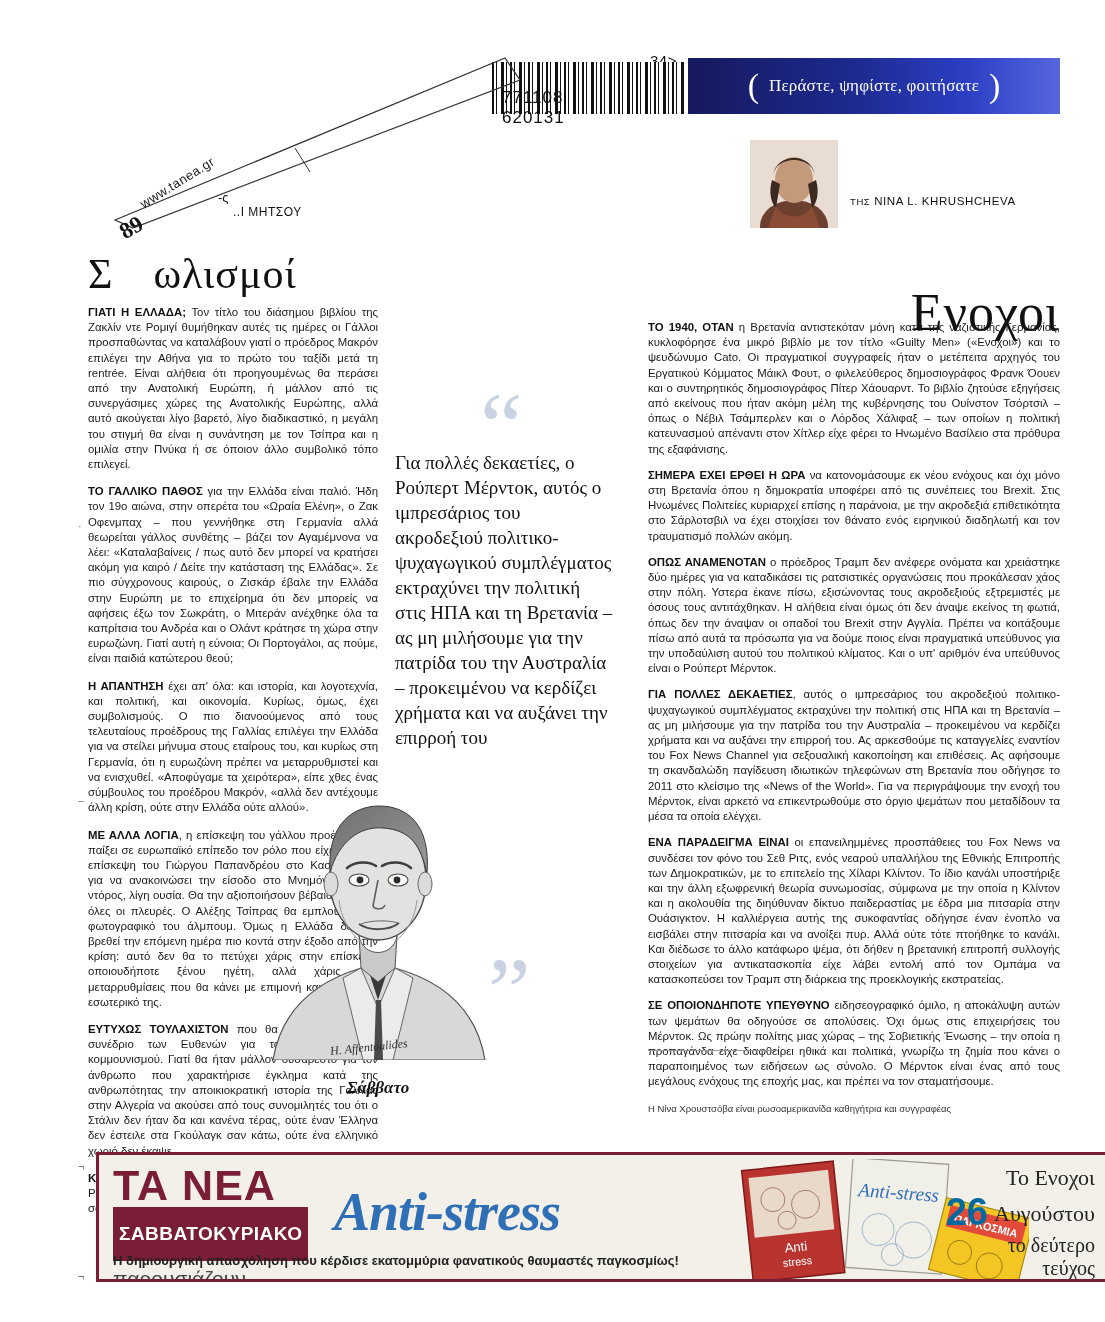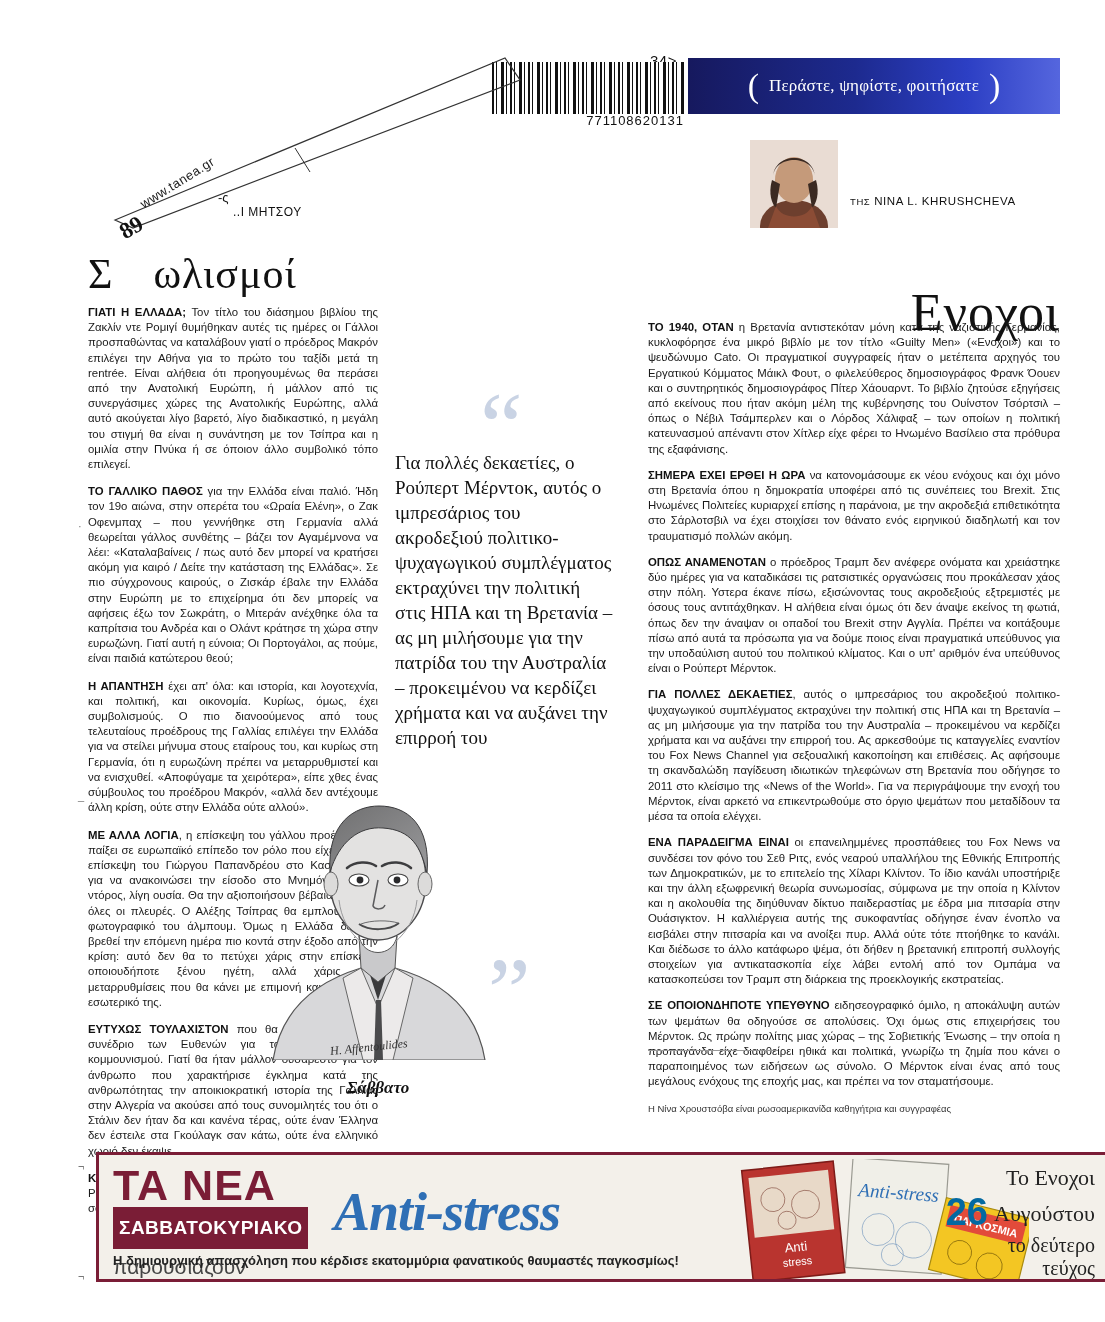--- a/index.html
+++ b/index.html
@@ -42,24 +42,25 @@
         #111 4px, #111 5px, #fff 5px, #fff 9px,
         #111 9px, #111 12px, #fff 12px, #fff 14px,
         #111 14px, #111 15px, #fff 15px, #fff 18px);
   }
   .barcode .numbers {
     position: absolute;
     left: 10px;
     bottom: -14px;
     width: 182px;
     font-family: "Liberation Sans", sans-serif;
-    font-size: 13px;
+    font-size: 17px;
     letter-spacing: 1px;
     display: flex;
-    justify-content: flex-end;
+    justify-content: space-between;
+    flex-direction: column;
   }
   .slant-strip {
     position: absolute;
     left: 105px;
     top: 50px;
     width: 420px;
     height: 180px;
     pointer-events: none;
   }
   .site-url {
@@ -343,21 +344,21 @@
     letter-spacing: 1px;
     line-height: 44px;
   }
   .ad-sabbato {
     display: inline-block;
     background: #7a1d36;
     color: #fff;
     font-family: "Liberation Sans", sans-serif;
     font-weight: bold;
     font-size: 19px;
-    padding: 10px 6px;
+    padding: 16px 6px;
     letter-spacing: 0.5px;
   }
   .ad-parousiazoun {
     font-family: "Liberation Sans", sans-serif;
     font-size: 21px;
     color: #444;
     margin-top: 6px;
   }
   .ad-title {
     position: absolute;

